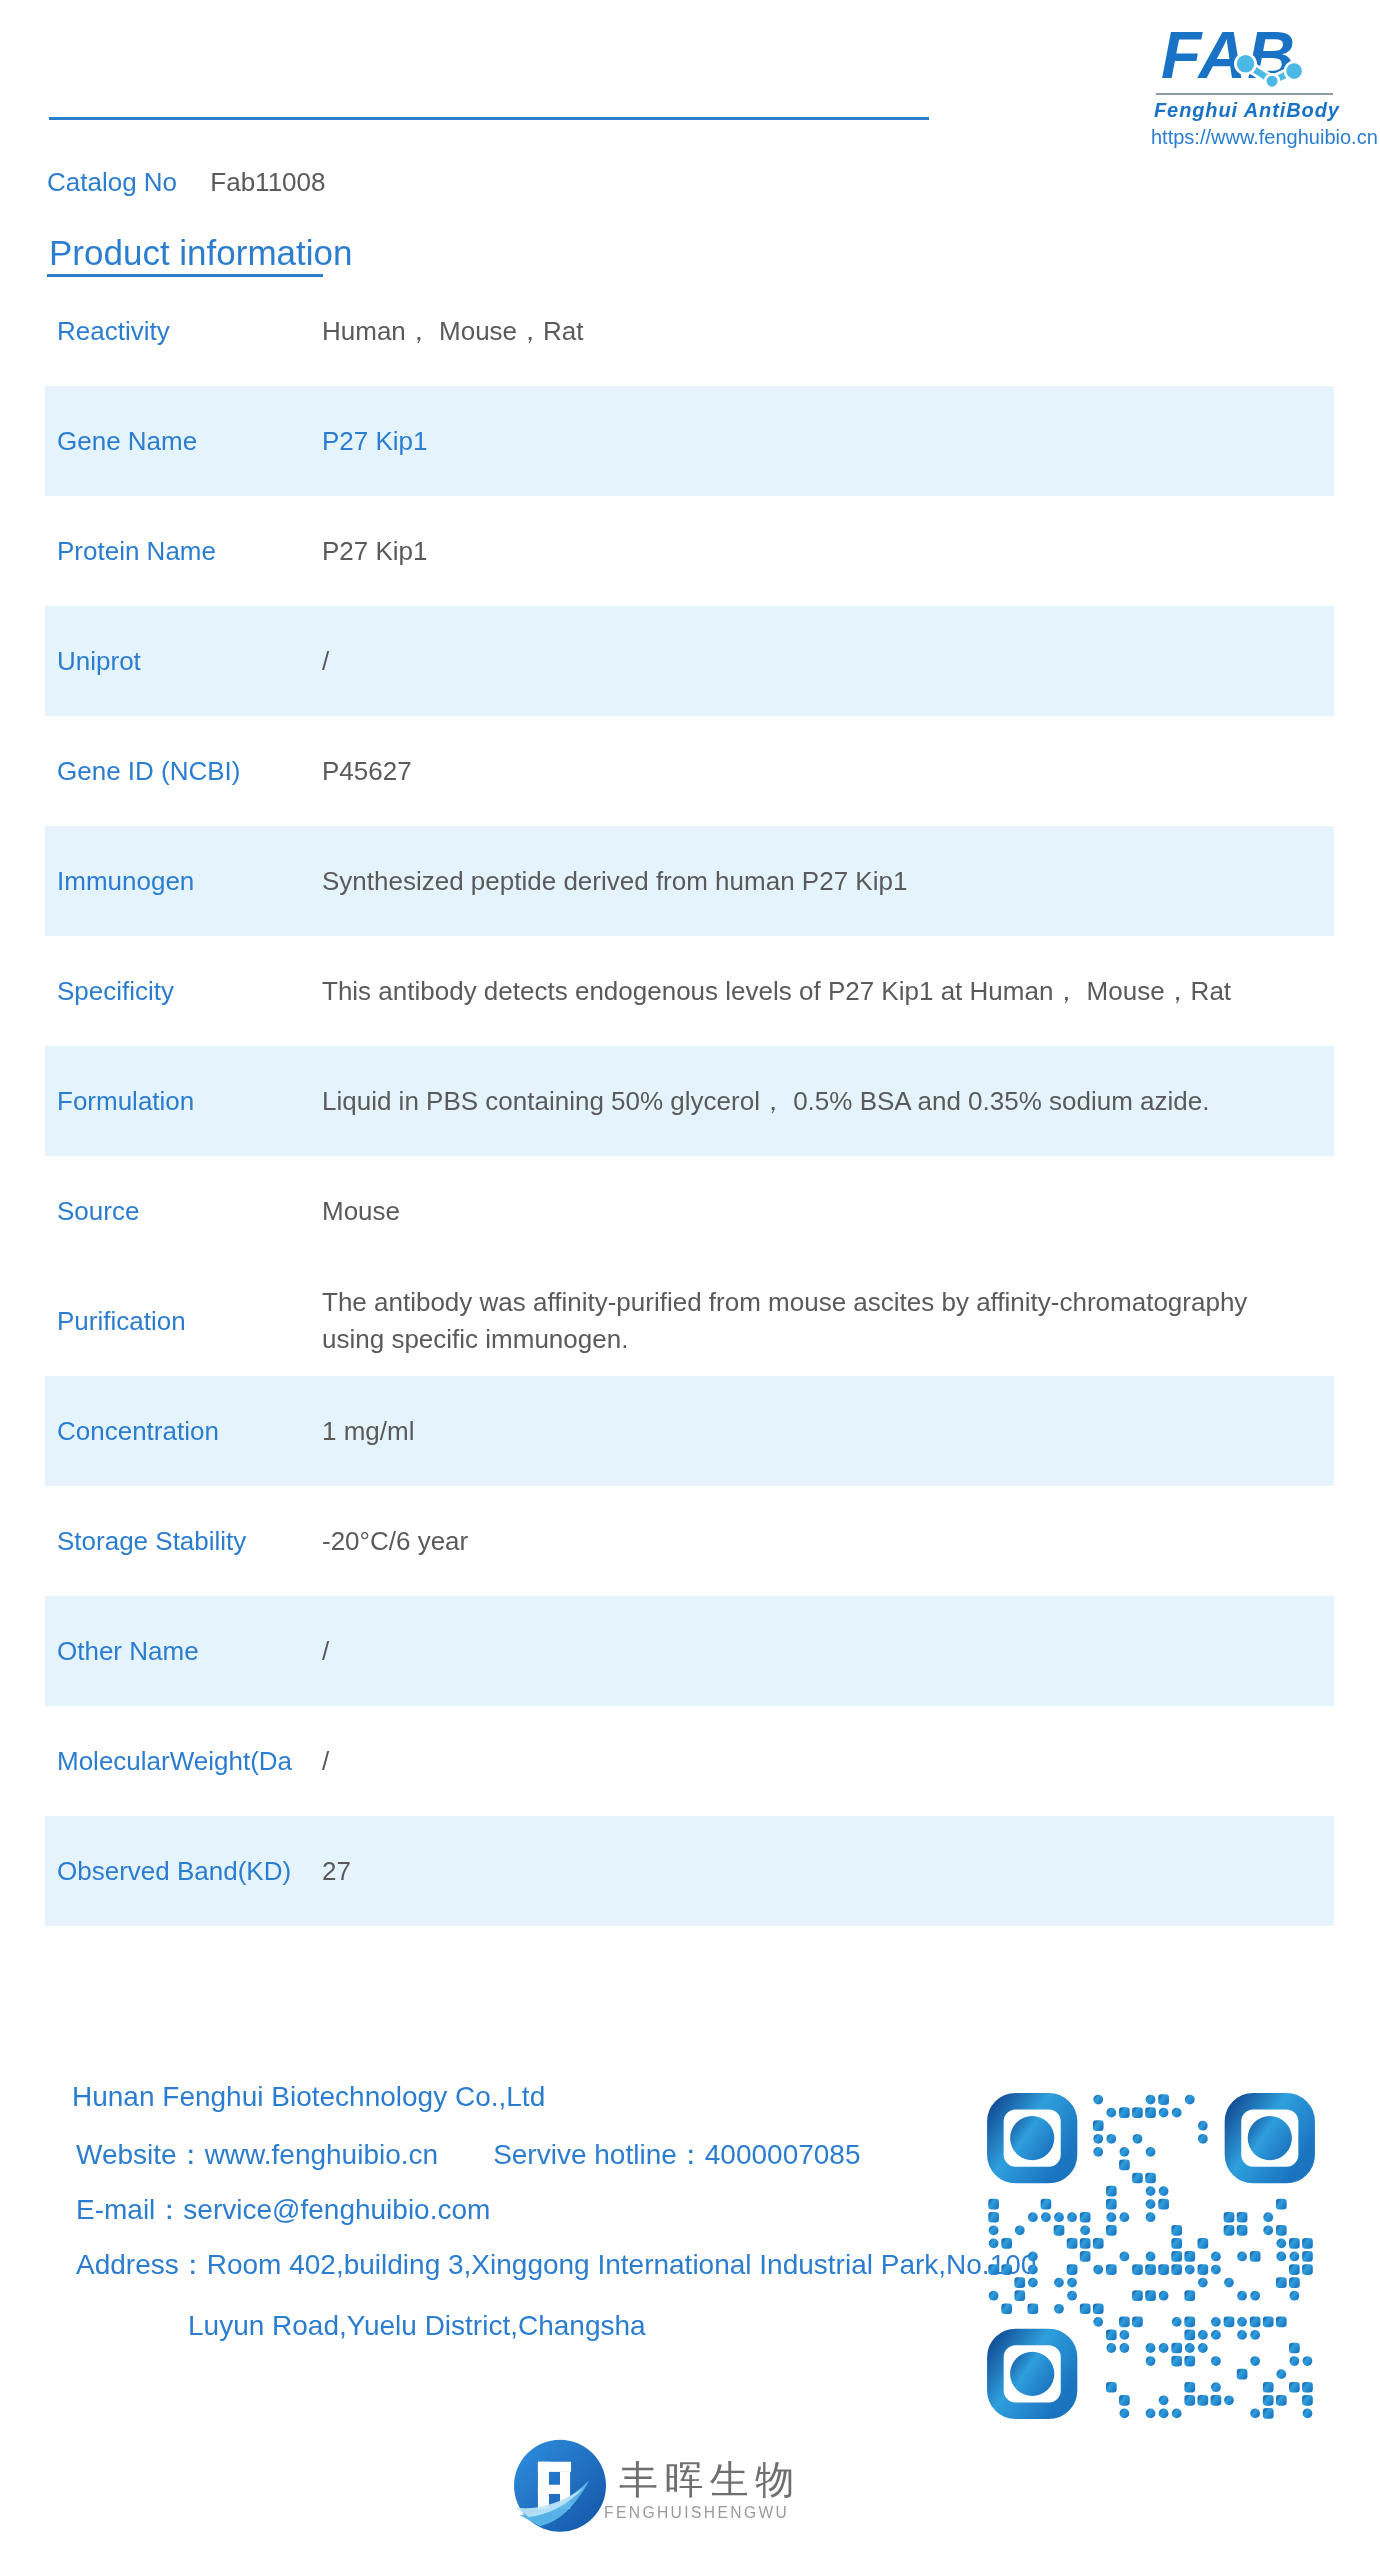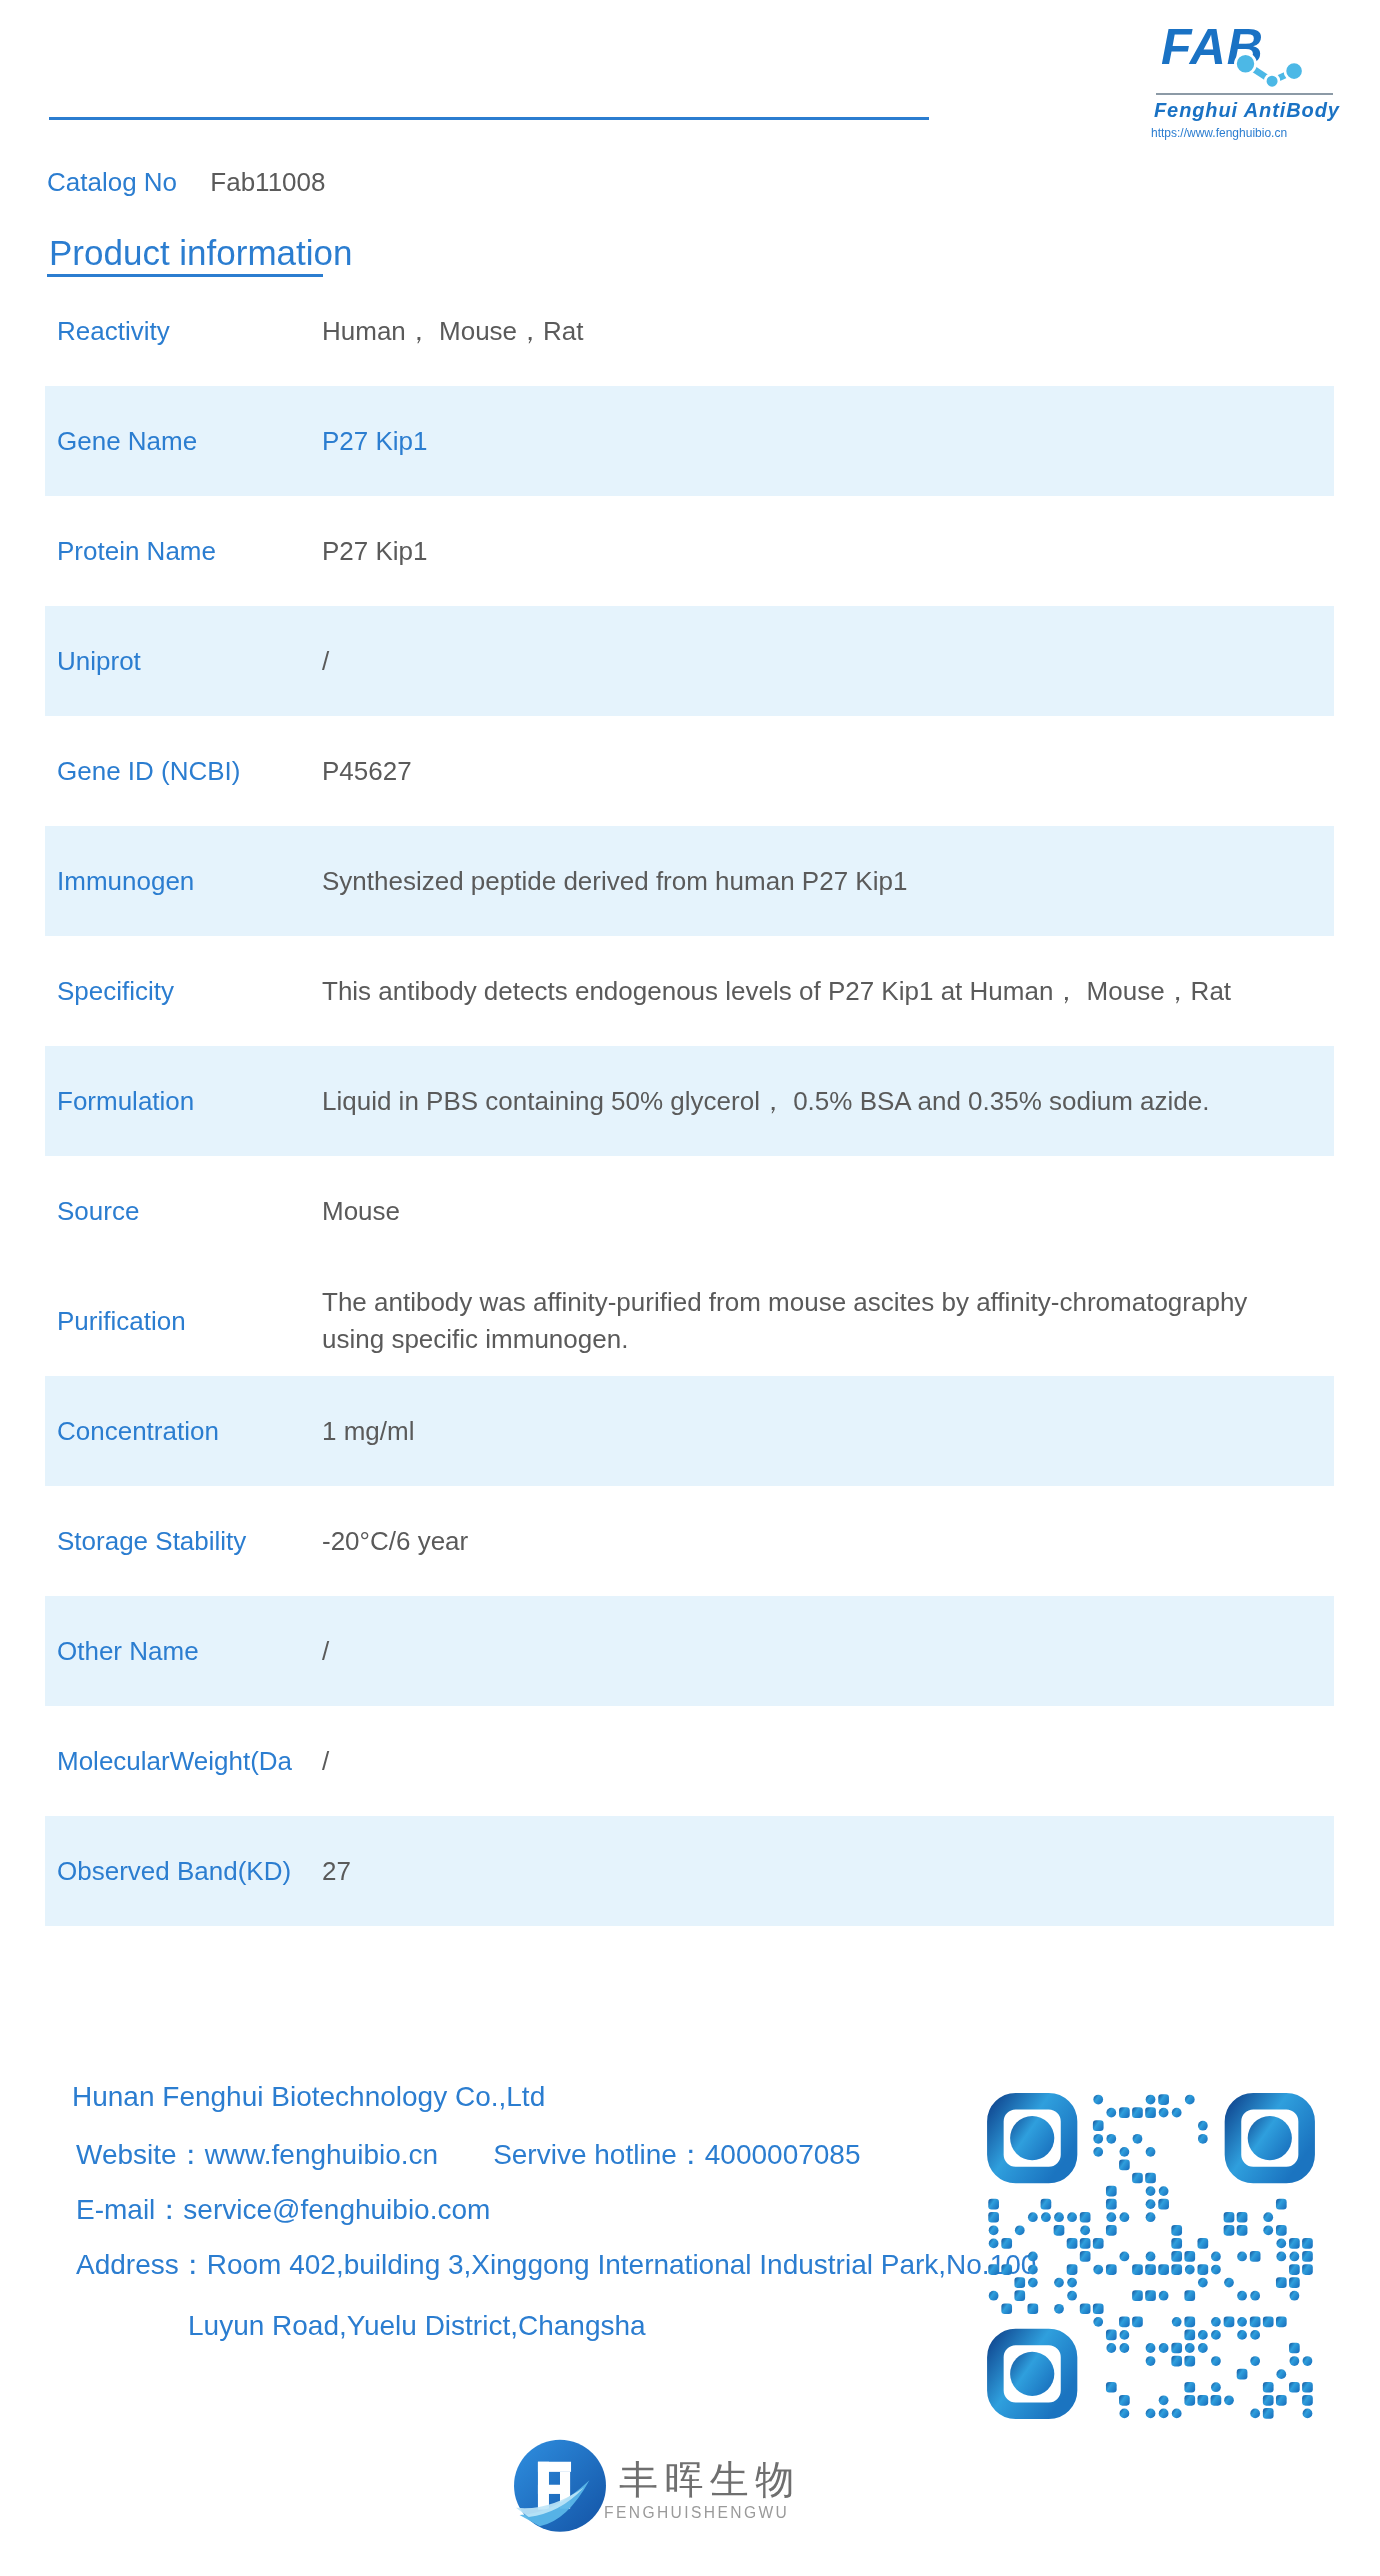--- a/index.html
+++ b/index.html
@@ -7,27 +7,27 @@
         font-family:"Liberation Sans","DejaVu Sans",sans-serif;}
   .title{position:absolute;left:49px;top:61px;font-size:39px;color:var(--accent);}
   .title-rule{position:absolute;left:49px;top:117px;width:880px;height:2.8px;background:var(--accent);}
   .catalog{position:absolute;left:47px;top:167px;font-size:26px;}
   .catalog .clbl{color:var(--accent);text-align:center;}
   .catalog .cval{color:var(--value_gray);margin-left:26px;}
   .section-h{position:absolute;left:49px;top:233px;font-size:35px;color:var(--accent);}
   .section-rule{position:absolute;left:47px;top:274px;width:276px;height:2.8px;background:var(--accent);}
 
   .fab-wrap{position:absolute;left:1141px;top:26px;width:212px;height:124px;}
-  .fab-text{position:absolute;left:20px;top:-3.7px;font-size:50px;line-height:1;font-weight:bold;
+  .fab-text{position:absolute;left:20px;top:-3.7px;font-size:66px;line-height:1;font-weight:bold;
             font-style:italic;color:var(--logo_blue);letter-spacing:0.9px;}
   .fab-mol{position:absolute;left:87px;top:24px;}
   .fab-rule{position:absolute;left:14.7px;top:67px;width:177px;height:1.8px;background:var(--divider_gray);}
   .fab-sub{position:absolute;left:13px;top:73px;font-size:20px;font-weight:bold;font-style:italic;
            color:var(--logo_blue);letter-spacing:0.9px;white-space:nowrap;}
-  .fab-url{position:absolute;left:10px;top:100px;font-size:12px;color:var(--accent);white-space:nowrap;}
+  .fab-url{position:absolute;left:10px;top:100px;font-size:20px;color:var(--accent);white-space:nowrap;}
 
   .ptable{position:absolute;left:45px;top:276px;width:1289px;}
   .row{display:flex;align-items:center;height:110px;}
   .row.alt{background:var(--row_bg);}
   .row .lbl{flex:none;width:265px;padding-left:12px;font-size:26px;color:var(--accent);}
   .row .val{flex:1;font-size:26px;color:var(--value_gray);line-height:37px;padding-right:26px;}
   .row .val.accent{color:var(--accent);}
 
   .fline{position:absolute;font-size:28px;color:var(--accent);white-space:nowrap;}
   .fl1{left:64px;top:2081px;margin-left:8px;} .fl2{left:76px;top:2136px;} .fl3{left:76px;top:2191px;}

